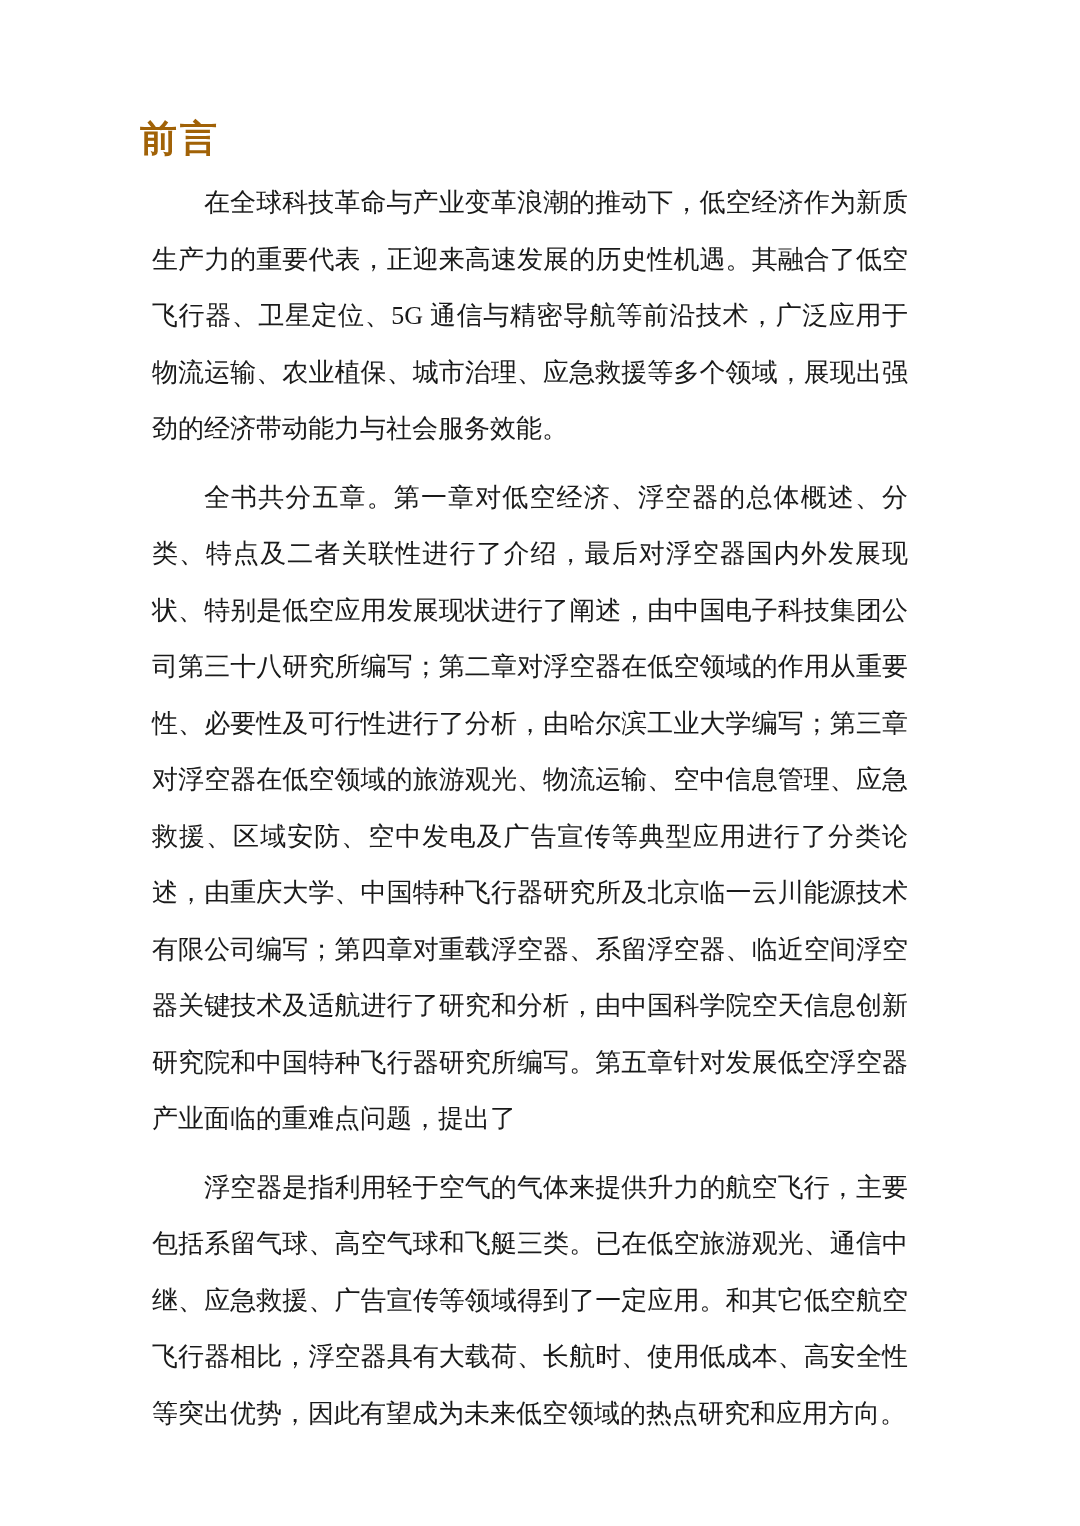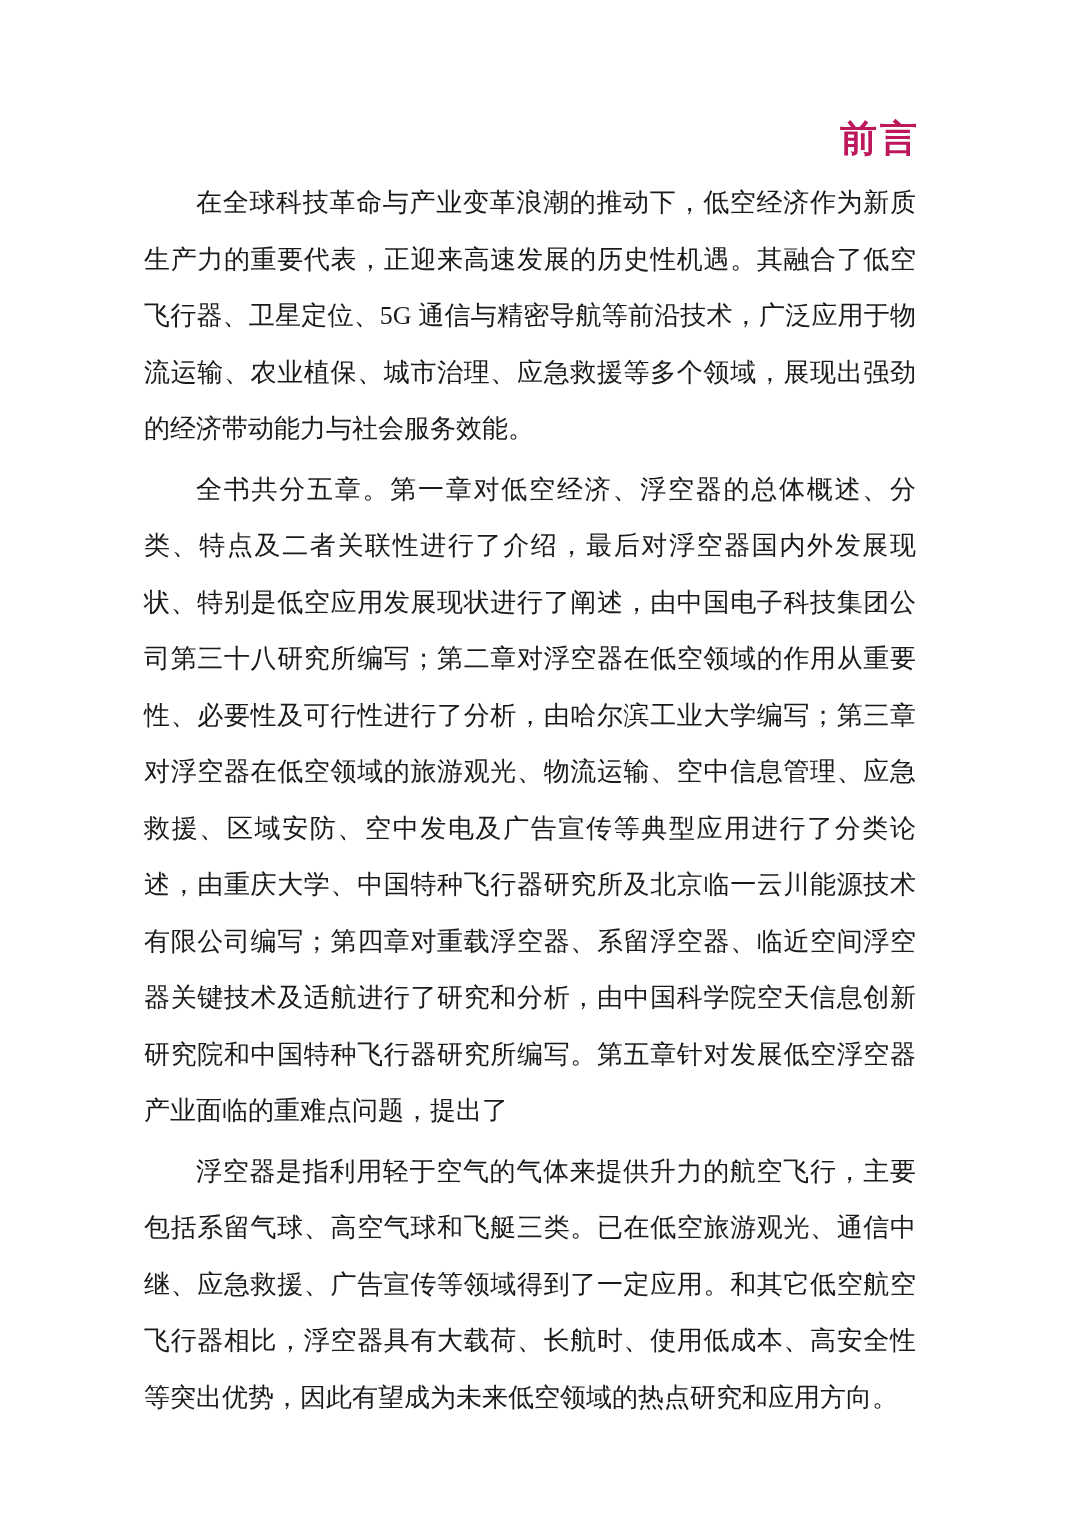--- a/index.html
+++ b/index.html
@@ -15,33 +15,33 @@
     box-sizing: border-box;
     padding: 120px 160px 0 140px;
     overflow: hidden;
     font-family: "Liberation Serif", "DejaVu Serif", serif;
     color: #1a1a1a;
   }
   .doc-title {
     font-family: "Liberation Serif", "DejaVu Serif", serif;
     font-size: 37px;
     font-weight: bold;
-    text-align: right;
+    text-align: left;
     letter-spacing: 3px;
     margin: 0 0 18px 0;
     line-height: 1;
-    color: #be185d;
+    color: #a16207;
   }
   .doc-body p {
     font-size: 26px;
     line-height: 56.5px;
     text-align: justify;
     text-justify: inter-ideograph;
     text-indent: 2em;
-    margin: 4px;
+    margin: 12px;
     padding: 0;
     letter-spacing: 0px;
     word-break: break-all;
     color: #1a1a1a;
   }
 </style>
 </head>
 <body>
 
 <div class="page">

